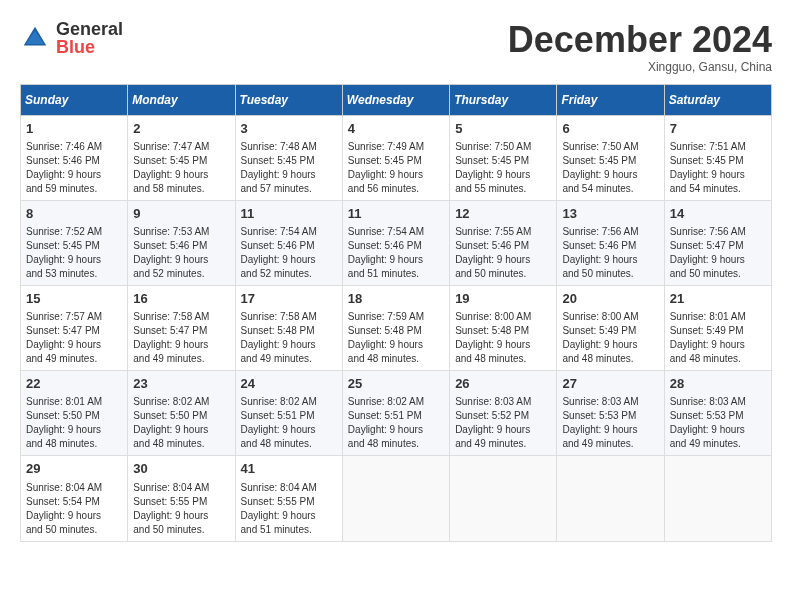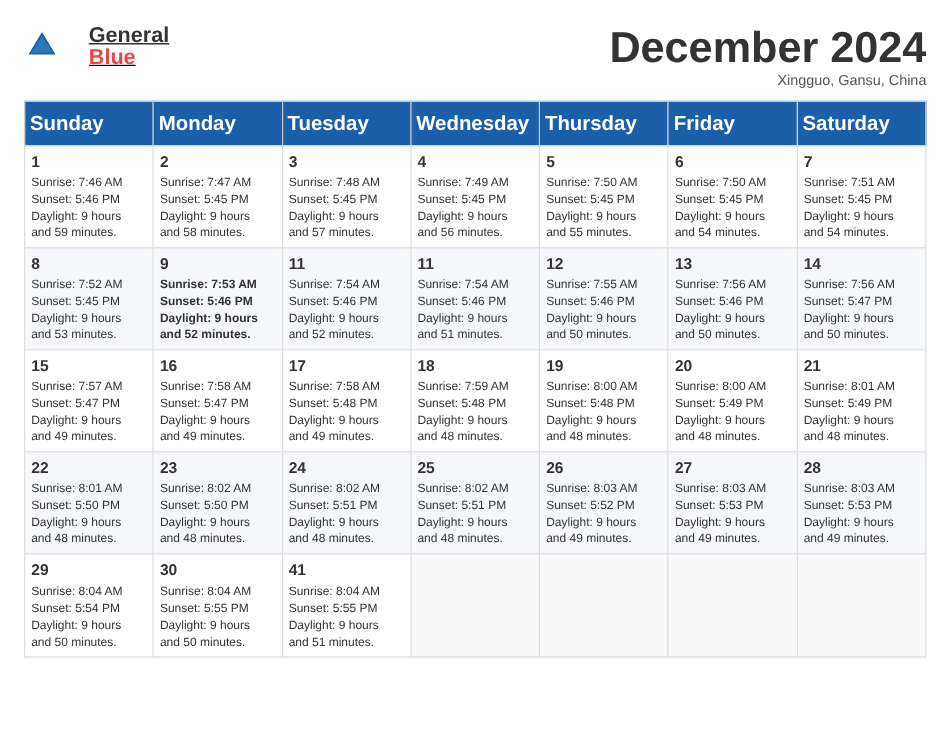--- a/index.html
+++ b/index.html
@@ -12,22 +12,21 @@
     }
     .header {
       display: flex;
       justify-content: space-between;
       align-items: flex-start;
       margin-bottom: 10px;
     }
     .logo {
       display: flex;
       align-items: center;
-      gap: 24px;
-      text-decoration: underline;
+      gap: 6px;
     }
     .logo-text {
       display: flex;
       flex-direction: column;
     }
     .logo-general {
       font-size: 18px;
       font-weight: bold;
       color: #333;
       line-height: 1;
@@ -60,23 +59,24 @@
       border-collapse: collapse;
       font-size: 11px;
     }
     .calendar thead tr {
       background-color: #1a5fa8;
       color: #fff;
     }
     .calendar thead th {
       padding: 8px 4px;
       text-align: left;
-      font-size: 17px;
+      font-size: 12px;
       font-weight: bold;
       border: 1px solid #ccc;
+      font-style: italic;
     }
     .calendar tbody td {
       vertical-align: top;
       padding: 4px 5px;
       border: 1px solid #ddd;
       min-height: 70px;
       width: calc(100% / 7);
       background: #fff;
       color: #333;
       line-height: 1.4;
@@ -185,21 +185,21 @@
       <tr>
         <td>
           <span class="day-num">8</span>
           <div class="day-info" style="white-space: pre-line;">Sunrise: 7:52 AM
 Sunset: 5:45 PM
 Daylight: 9 hours
 and 53 minutes.</div>
         </td>
         <td>
           <span class="day-num">9</span>
-          <div class="day-info" style="white-space: pre-line; font-weight: bold;">Sunrise: 7:53 AM
+          <div class="day-info" style="white-space: pre-line;">Sunrise: 7:53 AM
 Sunset: 5:46 PM
 Daylight: 9 hours
 and 52 minutes.</div>
         </td>
         <td>
           <span class="day-num">11</span>
           <div class="day-info" style="white-space: pre-line;">Sunrise: 7:54 AM
 Sunset: 5:46 PM
 Daylight: 9 hours
 and 52 minutes.</div>

